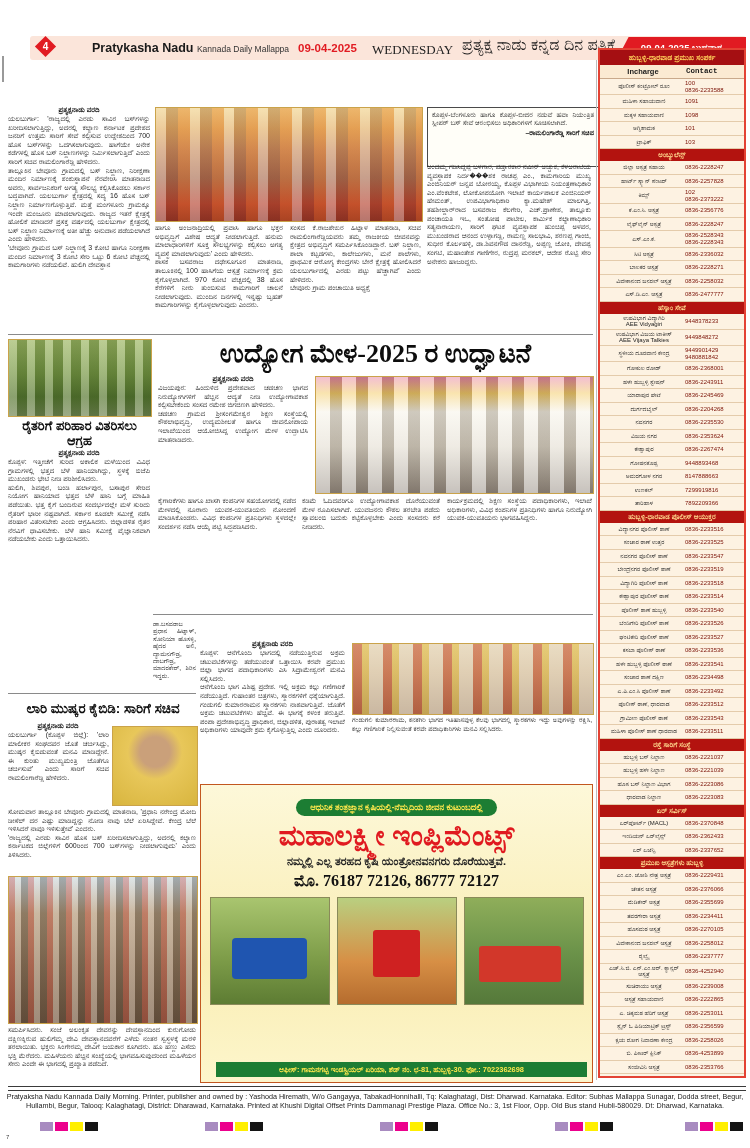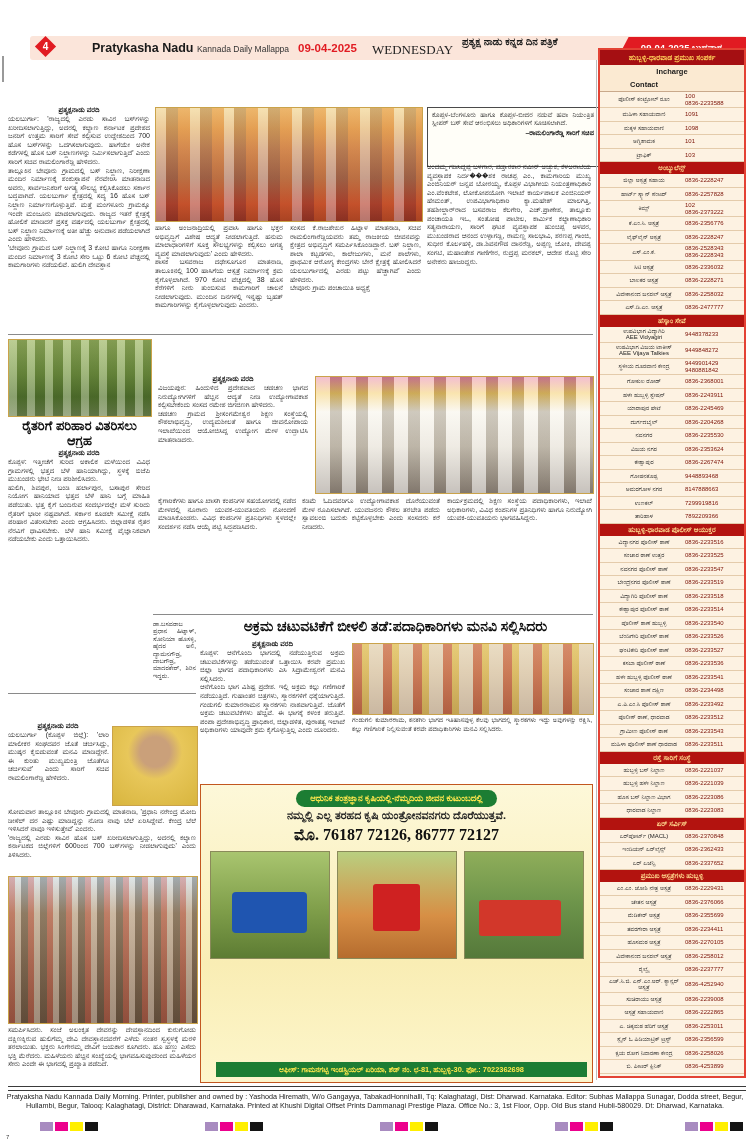--- a/index.html
+++ b/index.html
@@ -34,32 +34,32 @@
   .ph-emp{background:linear-gradient(180deg,#e77fa2 0%,#f3c95e 14%,#f6f2e6 30%,#ded7c8 60%,#8f857a 100%);}
   .ph-emp::after{content:"";position:absolute;inset:0;background:repeating-linear-gradient(90deg,rgba(255,255,255,.5) 0 14px,rgba(90,80,70,.25) 14px 26px);}
   .ph-memo{background:linear-gradient(180deg,#d9c193 0%,#c7a877 40%,#9e7d55 100%);}
   .ph-memo::after{content:"";position:absolute;inset:0;background:repeating-linear-gradient(90deg,rgba(210,40,30,.35) 0 9px,rgba(250,220,80,.4) 9px 16px,rgba(255,255,255,.45) 16px 30px);}
   .ph-port{background:radial-gradient(circle at 50% 32%,#caa07a 0 22%,#e8c75a 40%,#d8b53e 100%);}
   .ph-crowd{background:linear-gradient(180deg,#cfe0ea 0%,#b29a7c 25%,#93785c 60%,#6f5640 100%);}
   .ph-crowd::after{content:"";position:absolute;inset:0;background:repeating-linear-gradient(90deg,rgba(220,60,50,.3) 0 6px,rgba(250,240,230,.35) 6px 12px,rgba(60,50,40,.3) 12px 19px);}
   
   .dir{left:598px;top:48px;width:148px;height:1030px;background:#fdf2e2;border:2px solid #e34234;box-sizing:border-box;}
   .dir-title{background:#a50f12;color:#ffcf5a;font-weight:bold;font-size:7.4px;text-align:center;padding:3px 0;}
-  .dir-colhead{display:flex;font-weight:bold;font-size:7.5px;border-bottom:1px solid #c9a98b;background:#fbead2;flex-direction:column;}
+  .dir-colhead{display:flex;font-weight:bold;font-size:7.5px;border-bottom:1px solid #c9a98b;background:#fbead2;}
   .dir-colhead span{padding:2px 0;}
   .dir-colhead .c1{flex:1;text-align:center;}
-  .dir-colhead .c2{width:58px;text-align:right;}
+  .dir-colhead .c2{width:58px;text-align:left;font-family:Liberation Mono, monospace;}
   .dir-header{background:#b3130f;color:#ffd98e;font-size:7px;font-weight:bold;text-align:center;padding:2px 0;}
   .dir-row{display:flex;justify-content:space-between;align-items:center;border-bottom:1px solid #e4cbab;padding:1px 3px;min-height:10.5px;}
   .dir-name{font-size:6px;line-height:6.6px;color:#222;flex:1;text-align:center;white-space:pre-line;}
   .dir-contact{font-size:6px;line-height:6.6px;color:#7c1408;width:56px;text-align:left;white-space:pre-line;}
   
   .ad{left:200px;top:784px;width:393px;height:299px;border:1.5px solid #c2571f;box-sizing:border-box;
       background:linear-gradient(180deg,#fdf8d9 0%,#f9edb4 60%,#fdf6cc 100%);text-align:center;}
-  .ad-banner{margin:5px auto 0;display:inline-block;background:#1c7d33;color:#ffe84d;font-size:8.5px;font-weight:bold;
+  .ad-banner{margin:14px auto 0;display:inline-block;background:#1c7d33;color:#ffe84d;font-size:8.5px;font-weight:bold;
              padding:3px 14px;border-radius:9px;}
   .ad-ribbon{margin:3px auto 0;display:inline-block;background:#e8148c;color:#ffe84d;font-size:9.5px;font-weight:bold;
              padding:4px 22px;clip-path:polygon(0 50%,7% 0,93% 0,100% 50%,93% 100%,7% 100%);}
   .ad-title{color:#e01a20;font-size:28px;font-weight:bold;line-height:34px;margin-top:3px;}
   .ad-tag{font-size:11px;font-weight:bold;color:#222;margin-top:2px;}
   .ad-phone{font-size:16px;font-weight:bold;color:#111;margin-top:4px;font-family:"Liberation Serif",serif;}
   .ad-imgs{display:flex;justify-content:center;gap:7px;margin-top:7px;}
   .ad-img{width:118px;height:106px;border:1px solid #8a8a5a;position:relative;}
   .ad-img.g1{background:linear-gradient(180deg,#a9c56f 0%,#7f9e4a 55%,#5d7c33 100%);}
   .ad-img.g1::after{content:"";position:absolute;left:18%;top:38%;width:64%;height:38%;background:#1f55b0;border-radius:4px;}
@@ -86,21 +86,21 @@
   <div class="abs mast">
     <div class="abs diamond" style="left:8px;top:3px;">
       <span>4</span>
     </div>
     <div class="abs" style="left:62px;top:5px;font-size:12.5px;font-weight:bold;">
       <span>Pratykasha Nadu</span>
       <span class="brand-sub">Kannada Daily Mallappa</span>
     </div>
     <div class="abs" style="left:268px;top:6px;font-size:11.5px;font-weight:bold;color:#e11b22;">09-04-2025</div>
     <div class="abs" style="left:342px;top:6px;font-size:13px;color:#222;font-family:'Liberation Serif',serif;">WEDNESDAY</div>
-    <div class="abs" style="left:432px;top:0;font-size:10px;font-weight:bold;">ಪ್ರತ್ಯಕ್ಷ ನಾಡು ಕನ್ನಡ ದಿನ ಪತ್ರಿಕೆ</div>
+    <div class="abs" style="left:432px;top:0;font-size:16px;font-weight:normal;">ಪ್ರತ್ಯಕ್ಷ ನಾಡು ಕನ್ನಡ ದಿನ ಪತ್ರಿಕೆ</div>
   </div>
   <div class="abs datebox">09-04-2025 ಬುಧವಾರ</div>
   <div class="abs edge-tick"></div>
 
   <div class="abs byline" style="left:8px;top:106px;width:142px;">ಪ್ರತ್ಯಕ್ಷನಾಡು ವರದಿ</div>
   <div class="abs btxt clip" style="left:8px;top:115px;width:142px;height:216px;">ಯಲಬುರ್ಗಾ: 'ರಾಜ್ಯದಲ್ಲಿ ಎರಡು ಸಾವಿರ ಬಸ್‌ಗಳನ್ನು ಖರೀದಿಸಲಾಗುತ್ತಿದ್ದು, ಅದರಲ್ಲಿ ಕಲ್ಯಾಣ ಕರ್ನಾಟಕ ಪ್ರದೇಶದ ಜನರಿಗೆ ಉತ್ತಮ ಸಾರಿಗೆ ಸೇವೆ ಕಲ್ಪಿಸುವ ಉದ್ದೇಶದಿಂದ 700 ಹೊಸ ಬಸ್‌ಗಳನ್ನು ಒದಗಿಸಲಾಗುವುದು. ಹಾಗೆಯೇ ಅನೇಕ ಕಡೆಗಳಲ್ಲಿ ಹೊಸ ಬಸ್ ನಿಲ್ದಾಣಗಳನ್ನು ನಿರ್ಮಿಸಲಾಗುತ್ತಿದೆ' ಎಂದು ಸಾರಿಗೆ ಸಚಿವ ರಾಮಲಿಂಗಾರೆಡ್ಡಿ ಹೇಳಿದರು.
 ತಾಲ್ಲೂಕಿನ ಬೇವೂರು ಗ್ರಾಮದಲ್ಲಿ ಬಸ್ ನಿಲ್ದಾಣ, ನಿರೀಕ್ಷಣಾ ಮಂದಿರ ನಿರ್ಮಾಣಕ್ಕೆ ಶಂಕುಸ್ಥಾಪನೆ ನೆರವೇರಿಸಿ ಮಾತನಾಡಿದ ಅವರು, ಸಾರ್ವಜನಿಕರಿಗೆ ಅಗತ್ಯ ಸೌಲಭ್ಯ ಕಲ್ಪಿಸಿಕೊಡಲು ಸರ್ಕಾರ ಬದ್ಧವಾಗಿದೆ. ಯಲಬುರ್ಗಾ ಕ್ಷೇತ್ರದಲ್ಲಿ ಸದ್ಯ 16 ಹೊಸ ಬಸ್ ನಿಲ್ದಾಣ ನಿರ್ಮಾಣಗೊಳ್ಳುತ್ತಿವೆ. ಮತ್ತೆ ಮಂಗಳೂರು ಗ್ರಾಮಕ್ಕೂ ಇಂದೇ ಮಂಜೂರು ಮಾಡಲಾಗುವುದು. ರಾಜ್ಯದ ಇತರೆ ಕ್ಷೇತ್ರಕ್ಕೆ ಹೋಲಿಕೆ ಮಾಡಿದರೆ ಪ್ರಸಕ್ತ ವರ್ಷದಲ್ಲಿ ಯಲಬುರ್ಗಾ ಕ್ಷೇತ್ರದಲ್ಲಿ ಬಸ್ ನಿಲ್ದಾಣ ನಿರ್ಮಾಣಕ್ಕೆ ಅತೀ ಹೆಚ್ಚು ಅನುದಾನ ಪಡೆಯಲಾಗಿದೆ ಎಂದು ಹೇಳಿದರು.
 'ಬೇವೂರು ಗ್ರಾಮದ ಬಸ್ ನಿಲ್ದಾಣಕ್ಕೆ 3 ಕೋಟಿ ಹಾಗೂ ನಿರೀಕ್ಷಣಾ ಮಂದಿರ ನಿರ್ಮಾಣಕ್ಕೆ 3 ಕೋಟಿ ಸೇರಿ ಒಟ್ಟು 6 ಕೋಟಿ ವೆಚ್ಚದಲ್ಲಿ ಕಾಮಗಾರಿಗಳು ನಡೆಯಲಿವೆ. ಹುಲಿಗಿ ದೇವಸ್ಥಾನ</div>
   <div class="abs photo ph-lead" style="left:155px;top:107px;width:266px;height:113px;"></div>
   <div class="abs quote">
@@ -117,47 +117,49 @@
   <div class="abs rule-v" style="left:596px;top:60px;height:1020px;"></div>
 
   <div class="abs photo ph-farm" style="left:8px;top:339px;width:142px;height:76px;"></div>
   <div class="abs hl2 clip" style="left:8px;top:418px;width:143px;height:30px;font-size:13px;line-height:15px;">ರೈತರಿಗೆ ಪರಿಹಾರ ವಿತರಿಸಲು ಆಗ್ರಹ</div>
   <div class="abs byline" style="left:8px;top:449px;width:142px;">ಪ್ರತ್ಯಕ್ಷನಾಡು ವರದಿ</div>
   <div class="abs btxt clip" style="left:8px;top:458px;width:142px;height:230px;">ಕೊಪ್ಪಳ: ಇತ್ತೀಚೆಗೆ ಸುರಿದ ಅಕಾಲಿಕ ಮಳೆಯಿಂದ ವಿವಿಧ ಗ್ರಾಮಗಳಲ್ಲಿ ಭತ್ತದ ಬೆಳೆ ಹಾನಿಯಾಗಿದ್ದು, ಸ್ಥಳಕ್ಕೆ ಬಿಜೆಪಿ ಮುಖಂಡರು ಭೇಟಿ ನೀಡಿ ಪರಿಶೀಲಿಸಿದರು.
 ಹುಲಿಗಿ, ಶಿವಪುರ, ಬಂಡಿ ಹರ್ಲಾಪುರ, ಬಸಾಪುರ ಸೇರಿದ ನಿಯೋಗ ಹಾನಿಯಾದ ಭತ್ತದ ಬೆಳೆ ಹಾನಿ ಬಗ್ಗೆ ಮಾಹಿತಿ ಪಡೆಯಿತು. ಭತ್ತ ಕೈಗೆ ಬಂದಿರುವ ಸಂದರ್ಭದಲ್ಲೇ ಮಳೆ ಸುರಿದು ರೈತರಿಗೆ ಭಾರೀ ನಷ್ಟವಾಗಿದೆ. ಸರ್ಕಾರ ಕೂಡಲೇ ಸಮೀಕ್ಷೆ ನಡೆಸಿ ಪರಿಹಾರ ವಿತರಿಸಬೇಕು ಎಂದು ಆಗ್ರಹಿಸಿದರು. ಜಿಲ್ಲಾಡಳಿತ ರೈತರ ನೆರವಿಗೆ ಧಾವಿಸಬೇಕು. ಬೆಳೆ ಹಾನಿ ಸಮೀಕ್ಷೆ ವೈಜ್ಞಾನಿಕವಾಗಿ ನಡೆಯಬೇಕು ಎಂದು ಒತ್ತಾಯಿಸಿದರು.</div>
   <div class="abs btxt clip" style="left:153px;top:620px;width:43px;height:78px;font-size:6.4px;line-height:7.4px;">ಡಾ.ಬಸವರಾಜ ಪ್ರಧಾನ ಹಿಟ್ನಾಳ್, ಸೋನಿಯಾ ಹೊಸಳ್ಳಿ, ಹೈದರ ಅಲಿ, ದ್ಯಾಮನಗೌಡ್ರ, ದಾಬಗೌಡ್ರ, ಮಾದರಕೇರ್, ಶಿರಿನ ಇದ್ದರು.</div>
 
   <div class="abs rule-h" style="left:8px;top:693px;width:188px;"></div>
+  <div class="abs hl2 clip" style="left:8px;top:699px;width:190px;height:20px;font-size:13.5px;line-height:19px;">ಲಾರಿ ಮುಷ್ಕರ ಕೈಬಿಡಿ: ಸಾರಿಗೆ ಸಚಿವ</div>
   <div class="abs byline" style="left:8px;top:722px;width:100px;">ಪ್ರತ್ಯಕ್ಷನಾಡು ವರದಿ</div>
   <div class="abs btxt clip" style="left:8px;top:731px;width:101px;height:74px;">ಯಲಬುರ್ಗಾ (ಕೊಪ್ಪಳ ಜಿಲ್ಲೆ): 'ಲಾರಿ ಮಾಲೀಕರ ಸಂಘದವರ ಜೊತೆ ಚರ್ಚಿಸಿದ್ದು, ಮುಷ್ಕರ ಕೈಬಿಡುವಂತೆ ಮನವಿ ಮಾಡಿದ್ದೇನೆ. ಈ ಕುರಿತು ಮುಖ್ಯಮಂತ್ರಿ ಜೊತೆಗೂ ಚರ್ಚಿಸುವೆ' ಎಂದು ಸಾರಿಗೆ ಸಚಿವ ರಾಮಲಿಂಗಾರೆಡ್ಡಿ ಹೇಳಿದರು.</div>
   <div class="abs photo ph-port" style="left:112px;top:726px;width:84px;height:78px;"></div>
   <div class="abs btxt clip" style="left:8px;top:808px;width:188px;height:64px;">ಸೋಮವಾರ ತಾಲ್ಲೂಕಿನ ಬೇವೂರು ಗ್ರಾಮದಲ್ಲಿ ಮಾತನಾಡಿ, 'ಪ್ರಧಾನಿ ನರೇಂದ್ರ ಮೋದಿ ಡೀಸೆಲ್ ದರ ಎಷ್ಟು ಮಾಡಿದ್ದನ್ನು ನೋಡಿ ನಾವು ಬೆಲೆ ಏರಿಸಿದ್ದೇವೆ. ಕೇಂದ್ರ ಬೆಲೆ ಇಳಿಸಿದರೆ ನಾವೂ ಇಳಿಸುತ್ತೇವೆ' ಎಂದರು.
 'ರಾಜ್ಯದಲ್ಲಿ ಎರಡು ಸಾವಿರ ಹೊಸ ಬಸ್ ಖರೀದಿಸಲಾಗುತ್ತಿದ್ದು, ಅದರಲ್ಲಿ ಕಲ್ಯಾಣ ಕರ್ನಾಟಕದ ಜಿಲ್ಲೆಗಳಿಗೆ 600ರಿಂದ 700 ಬಸ್‌ಗಳನ್ನು ನೀಡಲಾಗುವುದು' ಎಂದು ತಿಳಿಸಿದರು.</div>
 
   <div class="abs photo ph-crowd" style="left:8px;top:876px;width:188px;height:146px;"></div>
   <div class="abs btxt clip" style="left:8px;top:1026px;width:188px;height:60px;">ಸಮರ್ಪಿಸಿದರು. ಸಂಜೆ ಅಲಂಕೃತ ದೇವರನ್ನು ದೇವಸ್ಥಾನದಿಂದ ಕುರುಗೋಡು ದಕ್ಷಿಣಕ್ಕಿರುವ ಹುಲಿಗೆಮ್ಮ ದೇವಿ ದೇವಸ್ಥಾನದವರೆಗೆ ಎಳೆದು ನಂತರ ಸ್ವಸ್ಥಳಕ್ಕೆ ಮರಳಿ ತರಲಾಯಿತು. ಭಕ್ತರು ಸಿಂಗೇರಮ್ಮ ದೇವಿಗೆ ಜಯಕಾರ ಕೂಗಿದರು. ಹೂ ಹಣ್ಣು ಎಸೆದು ಭಕ್ತಿ ಮೆರೆದರು. ಮಹಿಳೆಯರು ಹೆಚ್ಚಿನ ಸಂಖ್ಯೆಯಲ್ಲಿ ಭಾಗವಹಿಸುವುದರಿಂದ ಮಹಿಳೆಯರ ಸೇರು ಎಂದೇ ಈ ಭಾಗದಲ್ಲಿ ಪ್ರಖ್ಯಾತಿ ಪಡೆದಿದೆ.</div>
 
+  <div class="abs hl2 clip" style="left:158px;top:337px;width:435px;height:36px;font-size:26px;line-height:34px;text-align:center;font-family:'Liberation Serif',serif;">ಉದ್ಯೋಗ ಮೇಳ-2025 ರ ಉದ್ಘಾಟನೆ</div>
   <div class="abs byline" style="left:158px;top:375px;width:150px;">ಪ್ರತ್ಯಕ್ಷನಾಡು ವರದಿ</div>
   <div class="abs btxt clip" style="left:158px;top:384px;width:150px;height:108px;">ವಿಜಯಪುರ: ಹಿಂದುಳಿದ ಪ್ರದೇಶವಾದ ಚಡಚಣ ಭಾಗದ ನಿರುದ್ಯೋಗಿಗಳಿಗೆ ಹೆಚ್ಚಿನ ಆದ್ಯತೆ ನೀಡಿ ಉದ್ಯೋಗಾವಕಾಶ ಕಲ್ಪಿಸಬೇಕೆಂದು ಸಂಸದ ರಮೇಶ ಜಿಗಜಿಣಗಿ ಹೇಳಿದರು.
 ಚಡಚಣ ಗ್ರಾಮದ ಶ್ರೀಸಂಗಮೇಶ್ವರ ಶಿಕ್ಷಣ ಸಂಸ್ಥೆಯಲ್ಲಿ ಕೌಶಲಾಭಿವೃದ್ಧಿ, ಉದ್ಯಮಶೀಲತೆ ಹಾಗೂ ಜೀವನೋಪಾಯ ಇಲಾಖೆಯಿಂದ ಆಯೋಜಿಸಿದ್ದ ಉದ್ಯೋಗ ಮೇಳ ಉದ್ಘಾಟಿಸಿ ಮಾತನಾಡಿದರು.</div>
   <div class="abs photo ph-emp" style="left:315px;top:376px;width:277px;height:116px;"></div>
   <div class="abs btxt clip" style="left:158px;top:497px;width:138px;height:116px;">ಕೈಗಾರಿಕೆಗಳು ಹಾಗೂ ಖಾಸಗಿ ಕಂಪನಿಗಳ ಸಹಯೋಗದಲ್ಲಿ ನಡೆದ ಮೇಳದಲ್ಲಿ ನೂರಾರು ಯುವಕ-ಯುವತಿಯರು ನೋಂದಣಿ ಮಾಡಿಸಿಕೊಂಡರು. ವಿವಿಧ ಕಂಪನಿಗಳ ಪ್ರತಿನಿಧಿಗಳು ಸ್ಥಳದಲ್ಲೇ ಸಂದರ್ಶನ ನಡೆಸಿ ಆಯ್ಕೆ ಪಟ್ಟಿ ಸಿದ್ಧಪಡಿಸಿದರು.</div>
   <div class="abs btxt clip" style="left:302px;top:497px;width:138px;height:116px;">ಕಡಿಮೆ ಓದಿದವರಿಗೂ ಉದ್ಯೋಗಾವಕಾಶ ದೊರೆಯುವಂತೆ ಮೇಳ ರೂಪಿಸಲಾಗಿದೆ. ಯುವಜನರು ಕೌಶಲ ತರಬೇತಿ ಪಡೆದು ಸ್ವಾವಲಂಬಿ ಬದುಕು ಕಟ್ಟಿಕೊಳ್ಳಬೇಕು ಎಂದು ಸಂಸದರು ಕರೆ ನೀಡಿದರು.</div>
   <div class="abs btxt clip" style="left:447px;top:497px;width:145px;height:116px;">ಕಾರ್ಯಕ್ರಮದಲ್ಲಿ ಶಿಕ್ಷಣ ಸಂಸ್ಥೆಯ ಪದಾಧಿಕಾರಿಗಳು, ಇಲಾಖೆ ಅಧಿಕಾರಿಗಳು, ವಿವಿಧ ಕಂಪನಿಗಳ ಪ್ರತಿನಿಧಿಗಳು ಹಾಗೂ ನಿರುದ್ಯೋಗಿ ಯುವಕ-ಯುವತಿಯರು ಭಾಗವಹಿಸಿದ್ದರು.</div>
 
   <div class="abs rule-h" style="left:153px;top:614px;width:440px;"></div>
-  <div class="abs hl2 clip" style="left:198px;top:617px;width:395px;height:20px;font-size:14px;line-height:19px;">ಅಕ್ರಮ ಚಟುವಟಿಕೆಗೆ ಬೀಳಲಿ ತಡೆ:ಪದಾಧಿಕಾರಿಗಳು ಮನವಿ ಸಲ್ಲಿಸಿದರು</div>
   <div class="abs byline" style="left:200px;top:640px;width:145px;">ಪ್ರತ್ಯಕ್ಷನಾಡು ವರದಿ</div>
   <div class="abs btxt clip" style="left:200px;top:649px;width:145px;height:130px;">ಕೊಪ್ಪಳ: ಆನೆಗೊಂದಿ ಭಾಗದಲ್ಲಿ ನಡೆಯುತ್ತಿರುವ ಅಕ್ರಮ ಚಟುವಟಿಕೆಗಳನ್ನು ತಡೆಯುವಂತೆ ಒತ್ತಾಯಿಸಿ ಕರವೇ ಪ್ರಮುಖ ಜಿಲ್ಲಾ ಭಾಗದ ಪದಾಧಿಕಾರಿಗಳು ಎಸಿ ಸಿದ್ರಾಮೇಶ್ವರಗೆ ಮನವಿ ಸಲ್ಲಿಸಿದರು.
 ಆನೆಗೊಂದಿ ಭಾಗ ವಿಶಿಷ್ಟ ಪ್ರದೇಶ. ಇಲ್ಲಿ ಅಕ್ರಮ ಕಲ್ಲು ಗಣಿಗಾರಿಕೆ ನಡೆಯುತ್ತಿದೆ. ಗುಹಾಂತರ ಚಿತ್ರಗಳು, ಸ್ಮಾರಕಗಳಿಗೆ ಧಕ್ಕೆಯಾಗುತ್ತಿದೆ. ಗಂಡುಗಲಿ ಕುಮಾರರಾಮನ ಸ್ಮಾರಕಗಳು ನಾಶವಾಗುತ್ತಿವೆ. ಜೊತೆಗೆ ಅಕ್ರಮ ಚಟುವಟಿಕೆಗಳು ಹೆಚ್ಚಿವೆ. ಈ ಭಾಗಕ್ಕೆ ಕಳಂಕ ತರುತ್ತಿವೆ. ಪಂಪಾ ಪ್ರದೇಶಾಭಿವೃದ್ಧಿ ಪ್ರಾಧಿಕಾರ, ಜಿಲ್ಲಾಡಳಿತ, ಪುರಾತತ್ವ ಇಲಾಖೆ ಅಧಿಕಾರಿಗಳು ಯಾವುದೇ ಕ್ರಮ ಕೈಗೊಳ್ಳುತ್ತಿಲ್ಲ ಎಂದು ದೂರಿದರು.</div>
   <div class="abs photo ph-memo" style="left:352px;top:643px;width:240px;height:70px;"></div>
   <div class="abs btxt clip" style="left:352px;top:716px;width:240px;height:62px;font-size:6.6px;">ಗಂಡುಗಲಿ ಕುಮಾರರಾಮ, ಕನಕಗಿರಿ ಭಾಗದ ಇತಿಹಾಸವುಳ್ಳ ಕೆಲವು ಭಾಗದಲ್ಲಿ ಸ್ಮಾರಕಗಳು ಇದ್ದು ಅವುಗಳನ್ನು ರಕ್ಷಿಸಿ, ಕಲ್ಲು ಗಣಿಗಾರಿಕೆ ನಿಲ್ಲಿಸುವಂತೆ ಕರವೇ ಪದಾಧಿಕಾರಿಗಳು ಮನವಿ ಸಲ್ಲಿಸಿದರು.</div>
 
   <div class="abs ad">
     <div><span class="ad-banner">ಆಧುನಿಕ ತಂತ್ರಜ್ಞಾನ ಕೃಷಿಯಲ್ಲಿ-ನೆಮ್ಮದಿಯ ಜೀವನ ಕುಟುಂಬದಲ್ಲಿ</span></div>
+    <div class="ad-title">ಮಹಾಲಕ್ಷ್ಮೀ ಇಂಪ್ಲಿಮೆಂಟ್ಸ್</div>
     <div class="ad-tag">ನಮ್ಮಲ್ಲಿ ಎಲ್ಲ ತರಹದ ಕೃಷಿ ಯಂತ್ರೋನವನಗರು ದೊರೆಯುತ್ತವೆ.</div>
     <div class="ad-phone">ಮೊ. 76187 72126, 86777 72127</div>
     <div class="ad-imgs">
       <div class="ad-img g1"></div>
       <div class="ad-img g2"></div>
       <div class="ad-img g3"></div>
     </div>
     <div class="ad-strip">ಆಫೀಸ್: ಗಾಮನಗಟ್ಟಿ ಇಂಡಸ್ಟ್ರಿಯಲ್ ಏರಿಯಾ, ಶೆಡ್ ನಂ. ಛ-81, ಹುಬ್ಬಳ್ಳಿ-30. ಫೋ.: 7022362698</div>
   </div>
 

